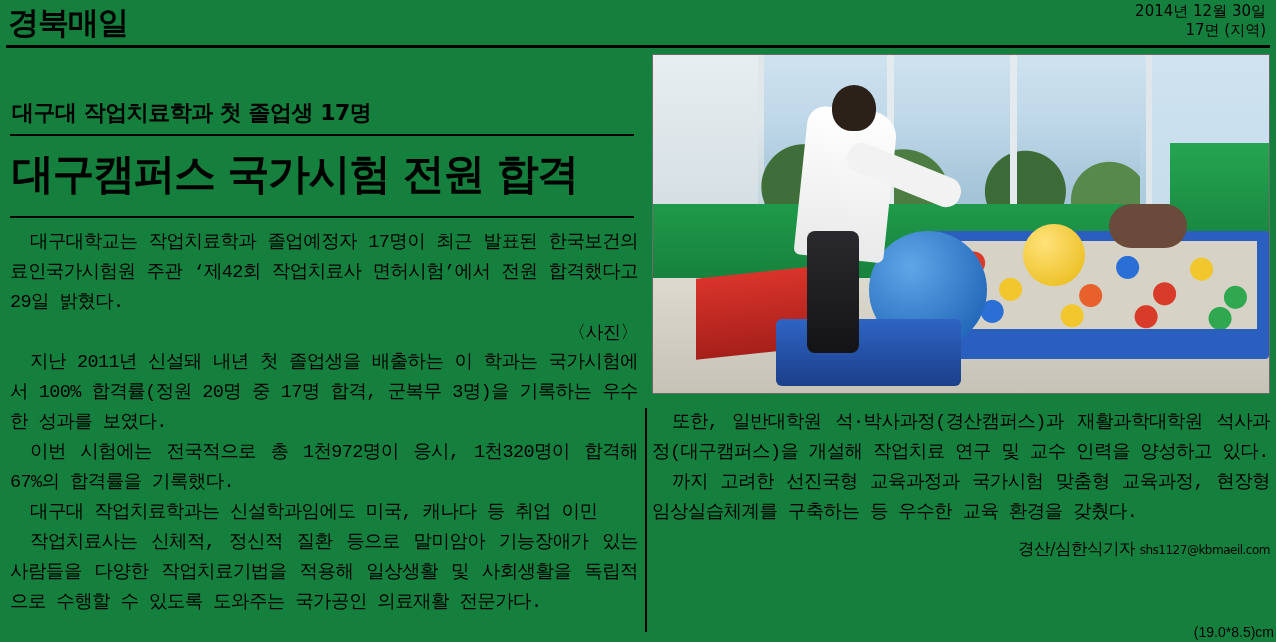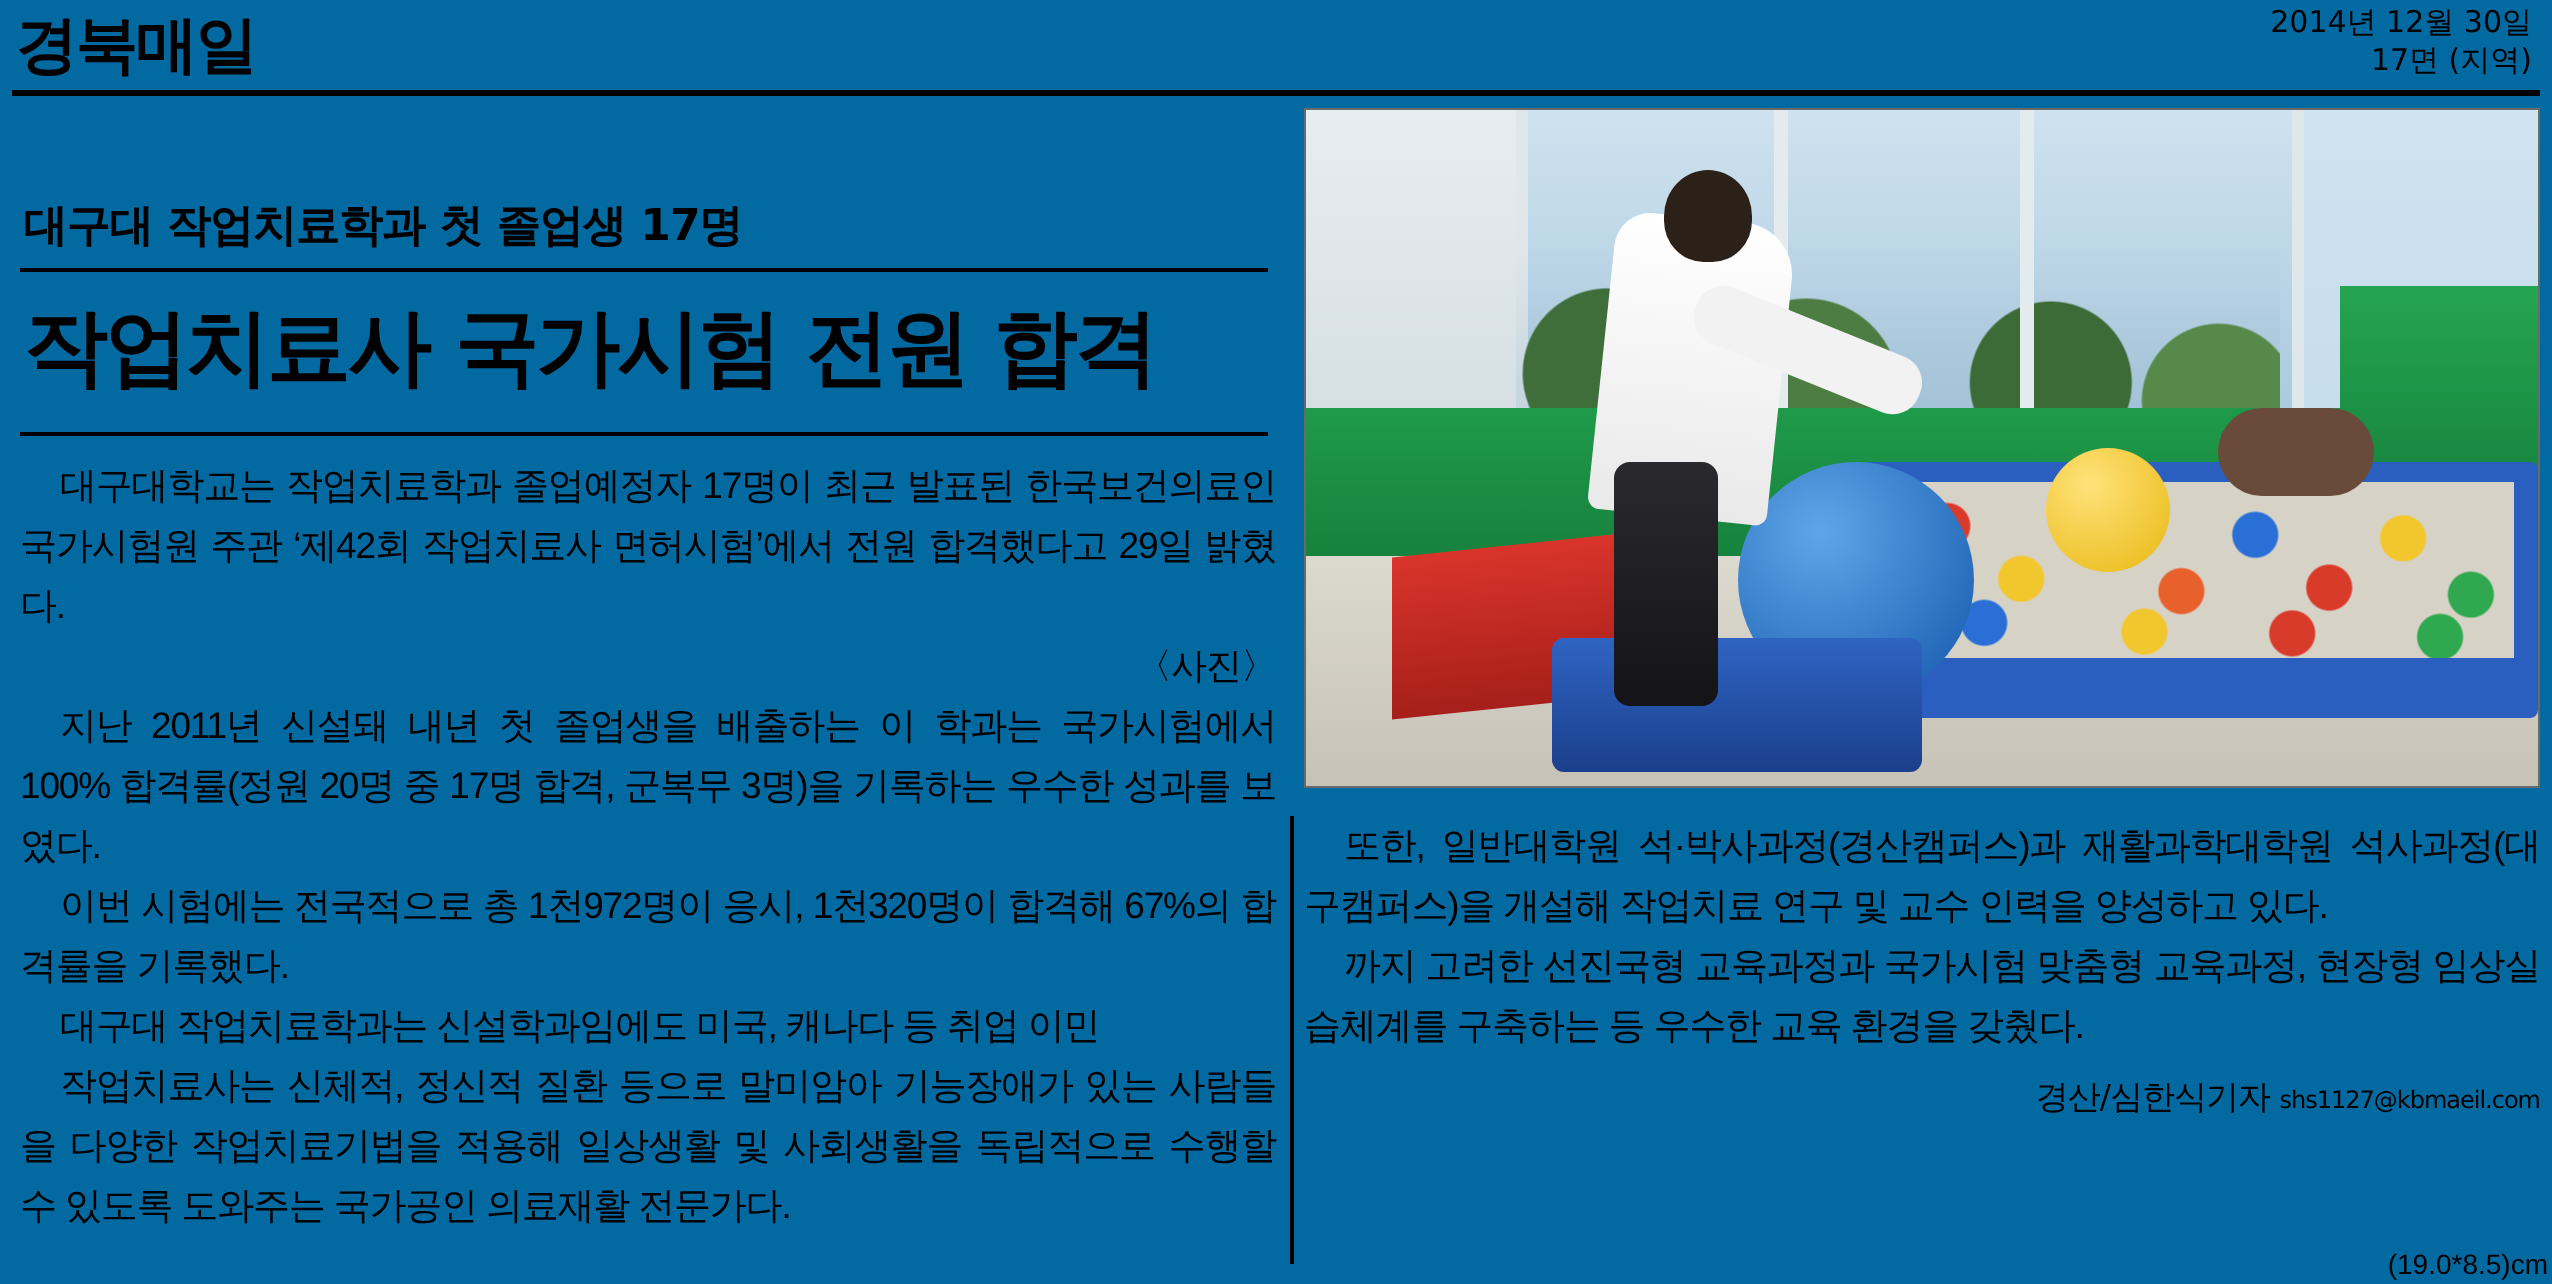--- a/index.html
+++ b/index.html
@@ -8,21 +8,21 @@
     background: #ffffff;
   }
   body {
     font-family: "DejaVu Serif", "Liberation Serif", serif;
     color: #000;
   }
   #page {
     position: relative;
     width: 1276px;
     height: 642px;
-    background: #0369a1;
+    background: #15803d;
     overflow: hidden;
     box-sizing: border-box;
   }
 
   
   .masthead {
     position: absolute;
     left: 0;
     top: 0;
     width: 1276px;
@@ -113,21 +113,21 @@
   }
 
   
   .body-text p {
     margin: 0;
     font-size: 18.5px;
     line-height: 30px;
     text-indent: 20px;
     text-align: justify;
     letter-spacing: -0.6px;
-    font-family: Liberation Sans, sans-serif;
+    font-family: Liberation Mono, monospace;
   }
   .photo-ref {
     display: block;
     text-align: right;
     font-size: 18px;
     letter-spacing: -0.5px;
   }
 
   
   .photo {
@@ -278,21 +278,21 @@
     <div class="issue-date">
       <div>2014년 12월 30일</div>
       <div>17면 (지역)</div>
     </div>
   </div>
   <div class="masthead-rule"></div>
 
   <div class="left-col">
     <div class="kicker">대구대 작업치료학과 첫 졸업생 17명</div>
     <div class="kicker-rule"></div>
-    <div class="headline">작업치료사 국가시험 전원 합격</div>
+    <div class="headline">대구캠퍼스 국가시험 전원 합격</div>
     <div class="headline-rule"></div>
 
     <div class="body-text">
       <p><span>대구대학교는 작업치료학과 졸업예정자 17명이 최근 발표된 한국보건의료인국가시험원 주관 ‘제42회 작업치료사 면허시험’에서 전원 합격했다고 29일 밝혔다.</span></p>
       <p>
           <span class="photo-ref">〈사진〉</span>
         </p>
       <p>지난 2011년 신설돼 내년 첫 졸업생을 배출하는 이 학과는 국가시험에서 100% 합격률(정원 20명 중 17명 합격, 군복무 3명)을 기록하는 우수한 성과를 보였다.</p>
       <p>이번 시험에는 전국적으로 총 1천972명이 응시, 1천320명이 합격해 67%의 합격률을 기록했다.</p>
       <p>대구대 작업치료학과는 신설학과임에도 미국, 캐나다 등 취업 이민</p>

